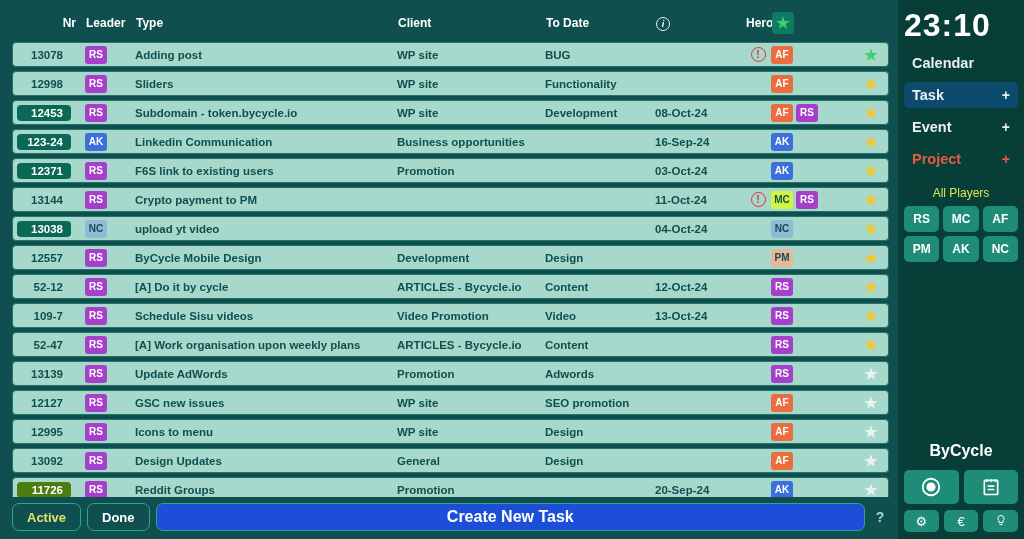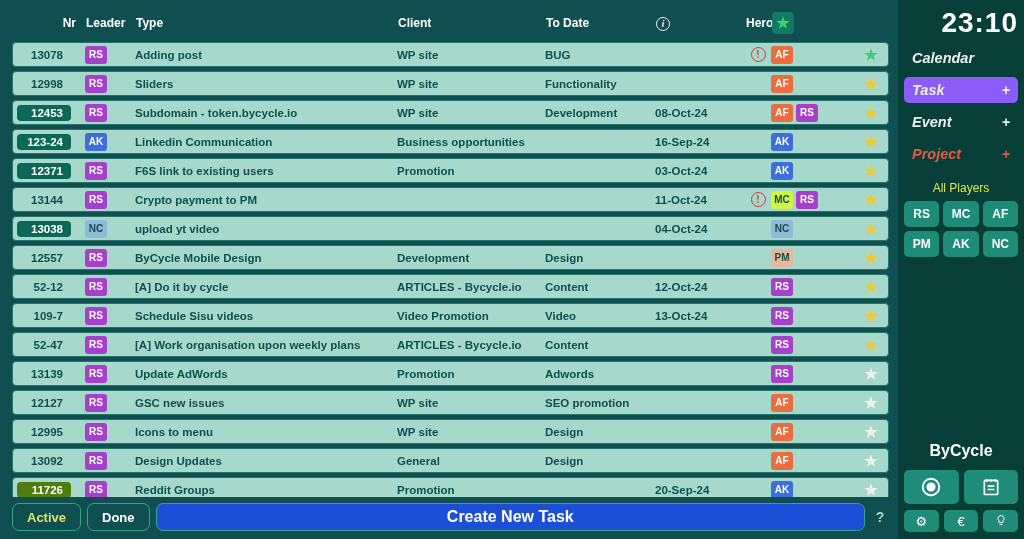--- a/index.html
+++ b/index.html
@@ -171,39 +171,38 @@
     .sidebar {
       width: 127px;
       background: #083e38;
       border-left: 1px solid #0a5247;
       padding: 7px 6px;
       display: flex;
       flex-direction: column;
       gap: 6px;
     }
     .clock {
-      font-size: 28px;
+      font-size: 32px;
       font-weight: 800;
-      text-align: right;
+      text-align: left;
       color: #fff;
       letter-spacing: 1px;
     }
     .side-link {
       font-size: 14.5px;
       font-weight: 700;
       padding: 5px 8px;
       border-radius: 5px;
       display: flex;
       justify-content: space-between;
       align-items: center;
       cursor: pointer;
-      font-style: italic;
     }
     .side-link .plus { font-size: 14px; font-weight: 900; }
-    .side-task { background: #8b5cf6; }
+    .side-task { background: #0c4a6e; }
     .side-project { color: #e05c42; }
     .players-label {
       text-align: center;
       color: #d9e94a;
       font-size: 12px;
       font-weight: 400;
       margin-top: 8px;
     }
     .player-grid {
       display: grid;

